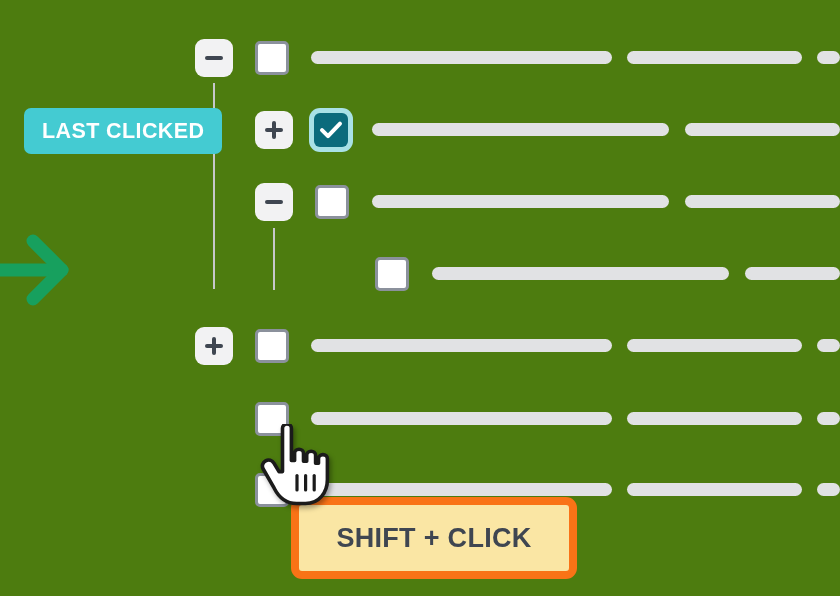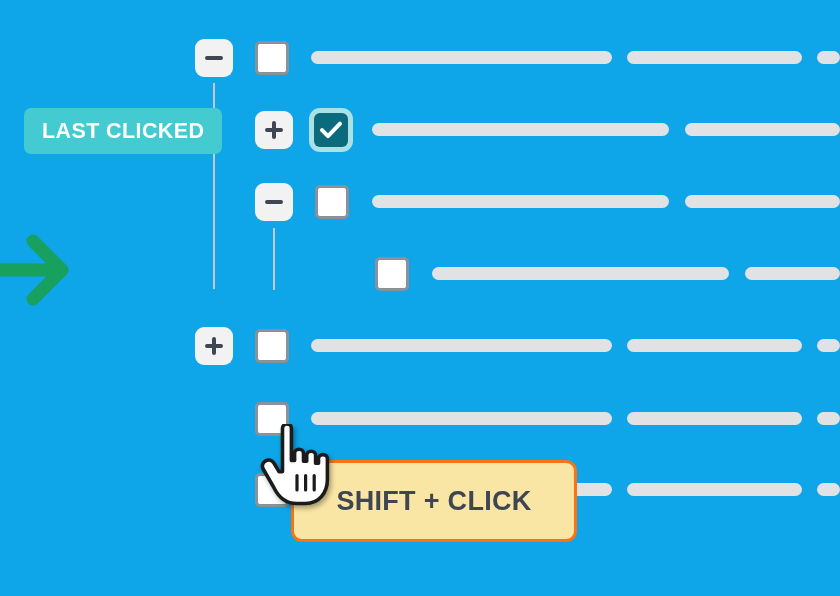--- a/index.html
+++ b/index.html
@@ -10,21 +10,21 @@
     background: #ffffff;
     font-family: "Liberation Sans", sans-serif;
     overflow: hidden;
     position: relative;
   }
 
   #stage {
     position: relative;
     width: 840px;
     height: 596px;
-    background: #0ea5e9;
+    background: #4d7c0f;
     overflow: hidden;
     text-align: right;
   }
 
   
   .row {
     position: absolute;
     left: 0;
     height: 52px;
     width: 840px;
@@ -127,26 +127,26 @@
   #green-arrow {
     position: absolute;
     left: -22px;
     top: 228px;
   }
 
   
   #shift-click-tooltip {
     position: absolute;
     left: 291px;
-    top: 460px;
+    top: 497px;
     width: 286px;
     height: 82px;
     border-radius: 11px;
     background: #fae6a4;
-    border: 3px solid #f97316;
+    border: 8px solid #f97316;
     display: flex;
     align-items: center;
     justify-content: center;
     color: #3f4651;
     font-size: 27px;
     font-weight: bold;
     letter-spacing: 0.3px;
     white-space: nowrap;
   }
 

